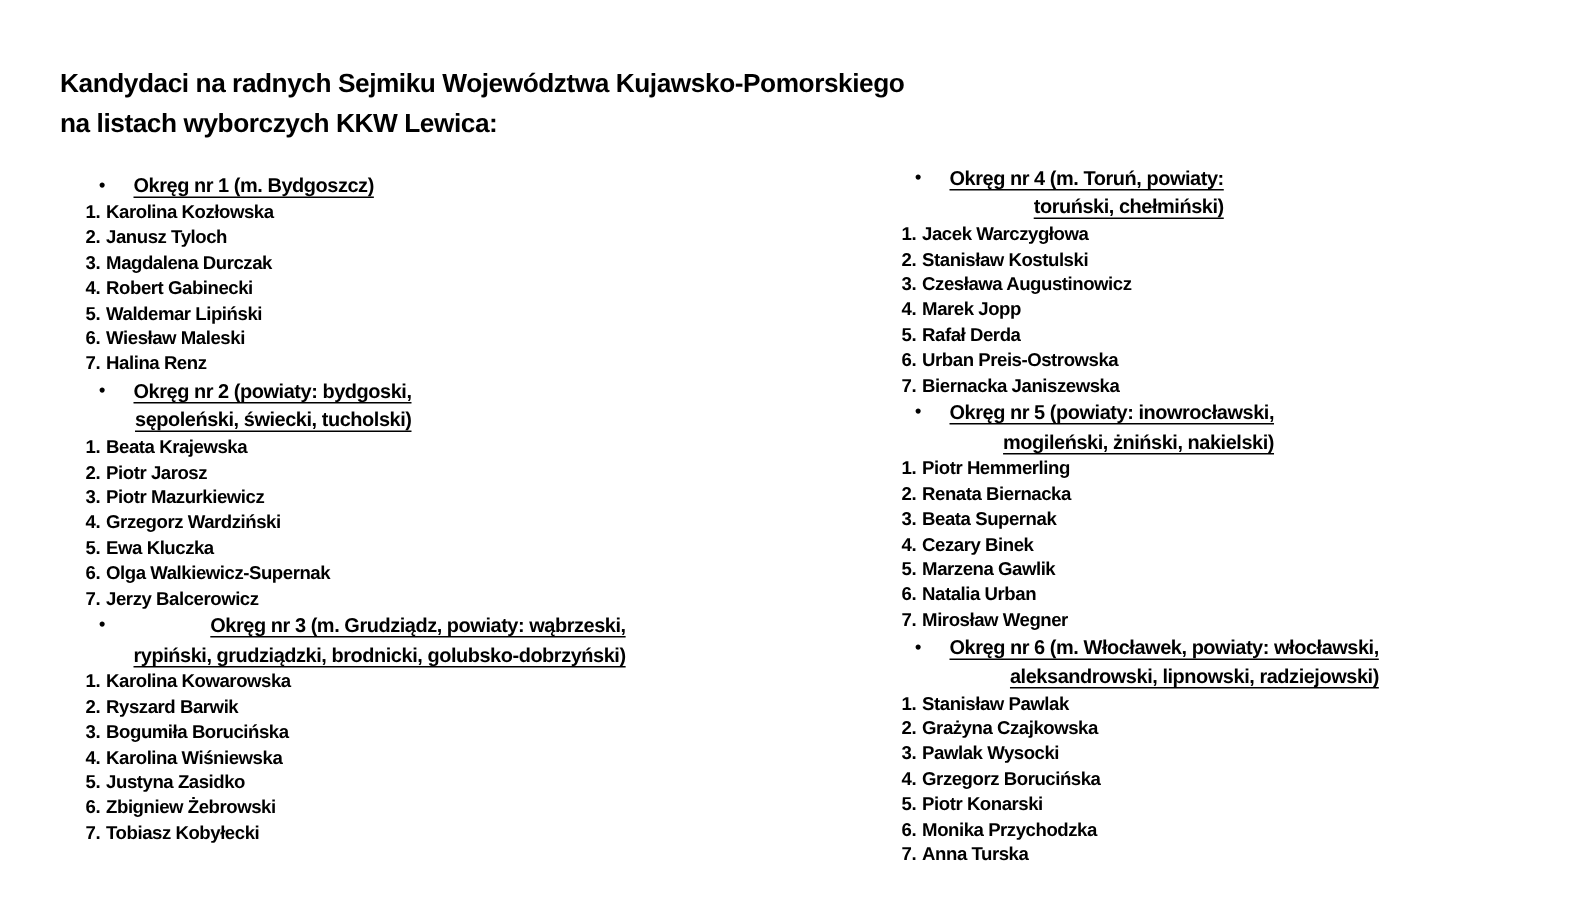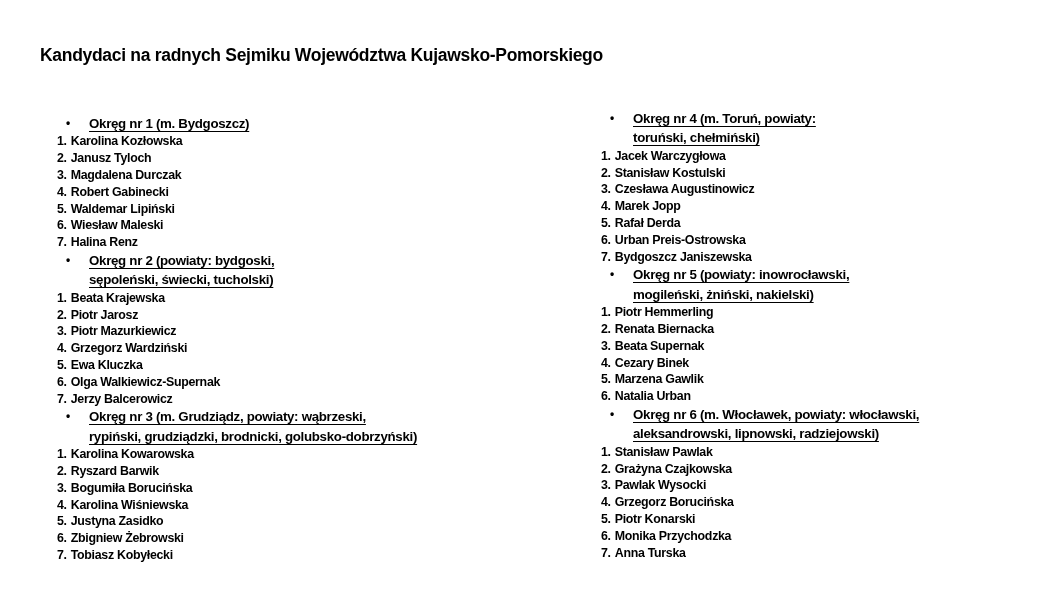--- a/index.html
+++ b/index.html
@@ -24,39 +24,40 @@
 
   .col { position: absolute; }
   .col-left  { left: 40px;  top: 114px; width: 544px; }
   .col-right { left: 584px; top: 109px; width: 466px; }
 
   .district-heading { display: flex; align-items: flex-start; }
   .bullet {
     flex: 0 0 23px; width: 23px; margin-left: 26px;
     font-size: 12px; line-height: 19.4px;
   }
-  .heading-lines { font-size: 13.3px; line-height: 19.4px; }
+  .heading-lines { font-size: 13.3px; line-height: 19.4px; text-align: right; }
   .heading-line {
     text-decoration: underline;
     text-decoration-thickness: 1.4px;
     text-underline-offset: 2.5px;
     white-space: nowrap;
   }
   .candidate {
     font-size: 12.4px; line-height: 16.8px;
     margin-left: 17px; white-space: nowrap;
   }
   .candidate-number { margin-right: 4px; }
 </style>
 </head>
 <body>
 
 <div class="page">
   <h1 class="title">
     <span class="title-line">Kandydaci na radnych Sejmiku Województwa Kujawsko-Pomorskiego</span>
+    <span class="title-line">na listach wyborczych KKW Lewica:</span>
   </h1>
   <div class="col col-left">
       <div class="district">
         <div class="district-heading">
           <span class="bullet">•</span>
           <div class="heading-lines">
             <div class="heading-line">Okręg nr 1 (m. Bydgoszcz)</div>
           </div>
         </div>
         <div class="candidate"><span class="candidate-number">1.</span><span class="candidate-name">Karolina Kozłowska</span></div>
@@ -108,36 +109,37 @@
             <div class="heading-line">Okręg nr 4 (m. Toruń, powiaty:</div>
             <div class="heading-line">toruński, chełmiński)</div>
           </div>
         </div>
         <div class="candidate"><span class="candidate-number">1.</span><span class="candidate-name">Jacek Warczygłowa</span></div>
         <div class="candidate"><span class="candidate-number">2.</span><span class="candidate-name">Stanisław Kostulski</span></div>
         <div class="candidate"><span class="candidate-number">3.</span><span class="candidate-name">Czesława Augustinowicz</span></div>
         <div class="candidate"><span class="candidate-number">4.</span><span class="candidate-name">Marek Jopp</span></div>
         <div class="candidate"><span class="candidate-number">5.</span><span class="candidate-name">Rafał Derda</span></div>
         <div class="candidate"><span class="candidate-number">6.</span><span class="candidate-name">Urban Preis-Ostrowska</span></div>
-        <div class="candidate"><span class="candidate-number">7.</span><span class="candidate-name">Bydgoszcz Janiszewska</span></div>
+        <div class="candidate"><span class="candidate-number">7.</span><span class="candidate-name">Biernacka Janiszewska</span></div>
       </div>
       <div class="district">
         <div class="district-heading">
           <span class="bullet">•</span>
           <div class="heading-lines">
             <div class="heading-line">Okręg nr 5 (powiaty: inowrocławski,</div>
             <div class="heading-line">mogileński, żniński, nakielski)</div>
           </div>
         </div>
         <div class="candidate"><span class="candidate-number">1.</span><span class="candidate-name">Piotr Hemmerling</span></div>
         <div class="candidate"><span class="candidate-number">2.</span><span class="candidate-name">Renata Biernacka</span></div>
         <div class="candidate"><span class="candidate-number">3.</span><span class="candidate-name">Beata Supernak</span></div>
         <div class="candidate"><span class="candidate-number">4.</span><span class="candidate-name">Cezary Binek</span></div>
         <div class="candidate"><span class="candidate-number">5.</span><span class="candidate-name">Marzena Gawlik</span></div>
         <div class="candidate"><span class="candidate-number">6.</span><span class="candidate-name">Natalia Urban</span></div>
+        <div class="candidate"><span class="candidate-number">7.</span><span class="candidate-name">Mirosław Wegner</span></div>
       </div>
       <div class="district">
         <div class="district-heading">
           <span class="bullet">•</span>
           <div class="heading-lines">
             <div class="heading-line">Okręg nr 6 (m. Włocławek, powiaty: włocławski,</div>
             <div class="heading-line">aleksandrowski, lipnowski, radziejowski)</div>
           </div>
         </div>
         <div class="candidate"><span class="candidate-number">1.</span><span class="candidate-name">Stanisław Pawlak</span></div>

